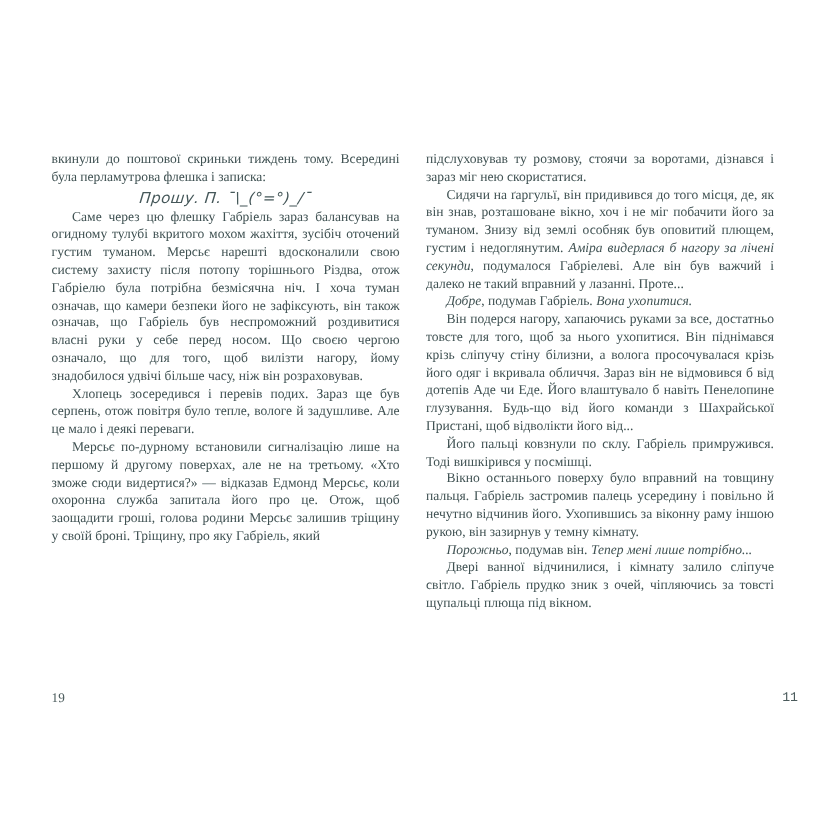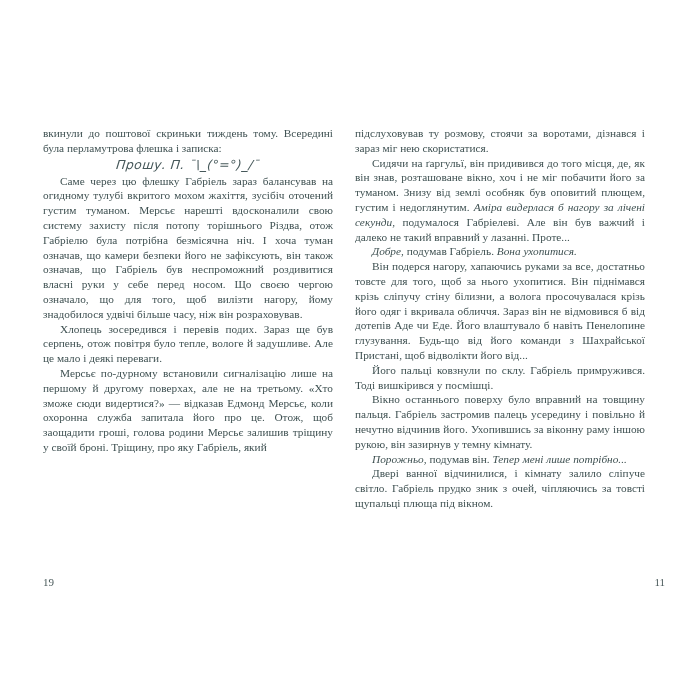--- a/index.html
+++ b/index.html
@@ -60,21 +60,21 @@
   }
 
   .pagenum {
     position: absolute;
     top: 576px;
     font-family: "Liberation Serif", serif;
     font-size: 11px;
     color: #4a5a5b;
   }
   .page.left  .pagenum { left: 43px; }
-  .page.right .pagenum { left: 25px; width: 290px; text-align: right; }
+  .page.right .pagenum { left: 25px; width: 290px; text-align: right; font-family: Liberation Mono, monospace; }
 </style>
 </head>
 <body>
 
 <div class="spread">
 
   <section class="page left">
     <div class="text-block">
         <p class="para"><span>вкинули до поштової скриньки тиждень тому. Всередині була перламутрова флешка і записка:</span></p>
         <p class="note-line"><span>Прошу. П. ¯\_(°=°)_/¯</span></p>

